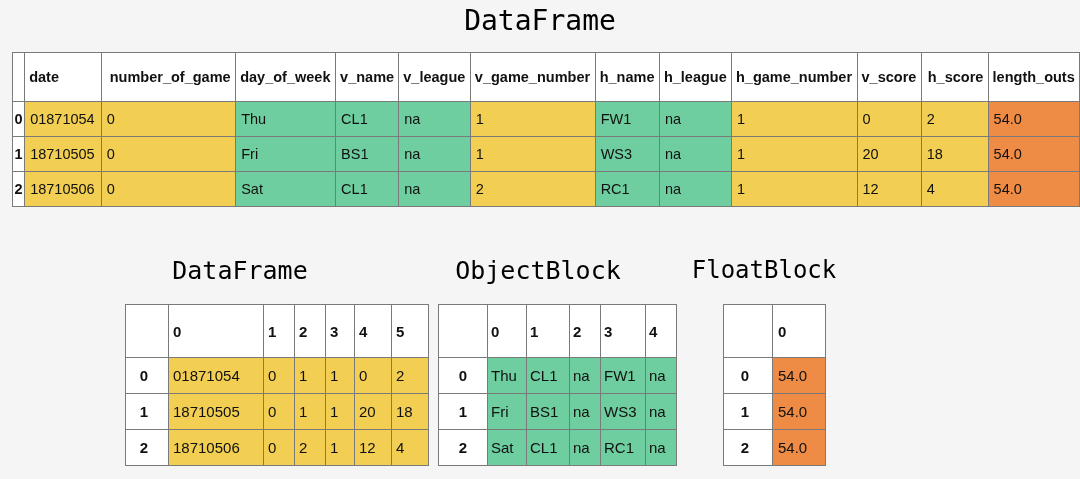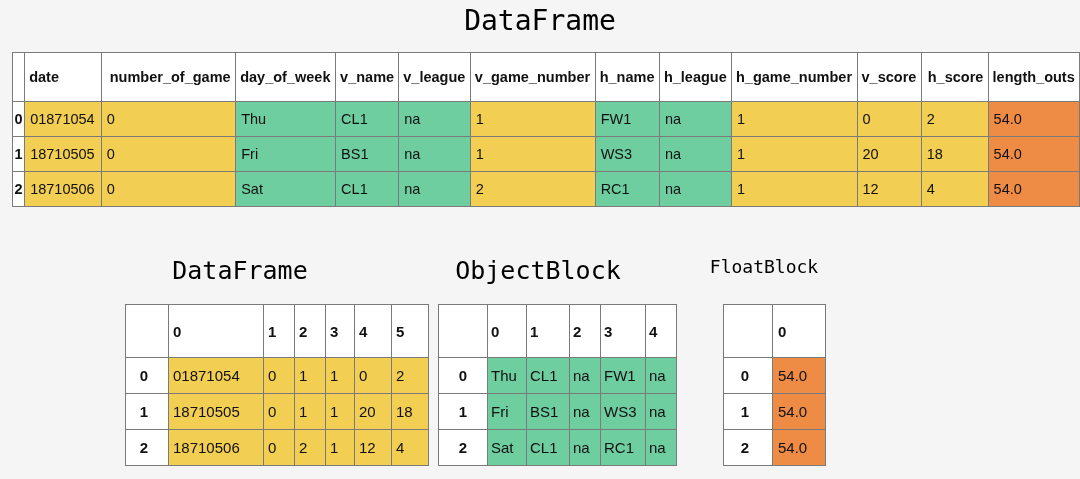--- a/index.html
+++ b/index.html
@@ -46,21 +46,21 @@
   #objectblock-title {
     left: 420px;
     top: 256px;
     width: 236px;
     font-size: 25px;
   }
   #floatblock-title {
     left: 664px;
     top: 256px;
     width: 200px;
-    font-size: 18px;
+    font-size: 24px;
   }
 
   
   table.grid {
     position: absolute;
     border-collapse: collapse;
     background: #ffffff;
     table-layout: fixed;
   }
   table.grid td, table.grid th {

